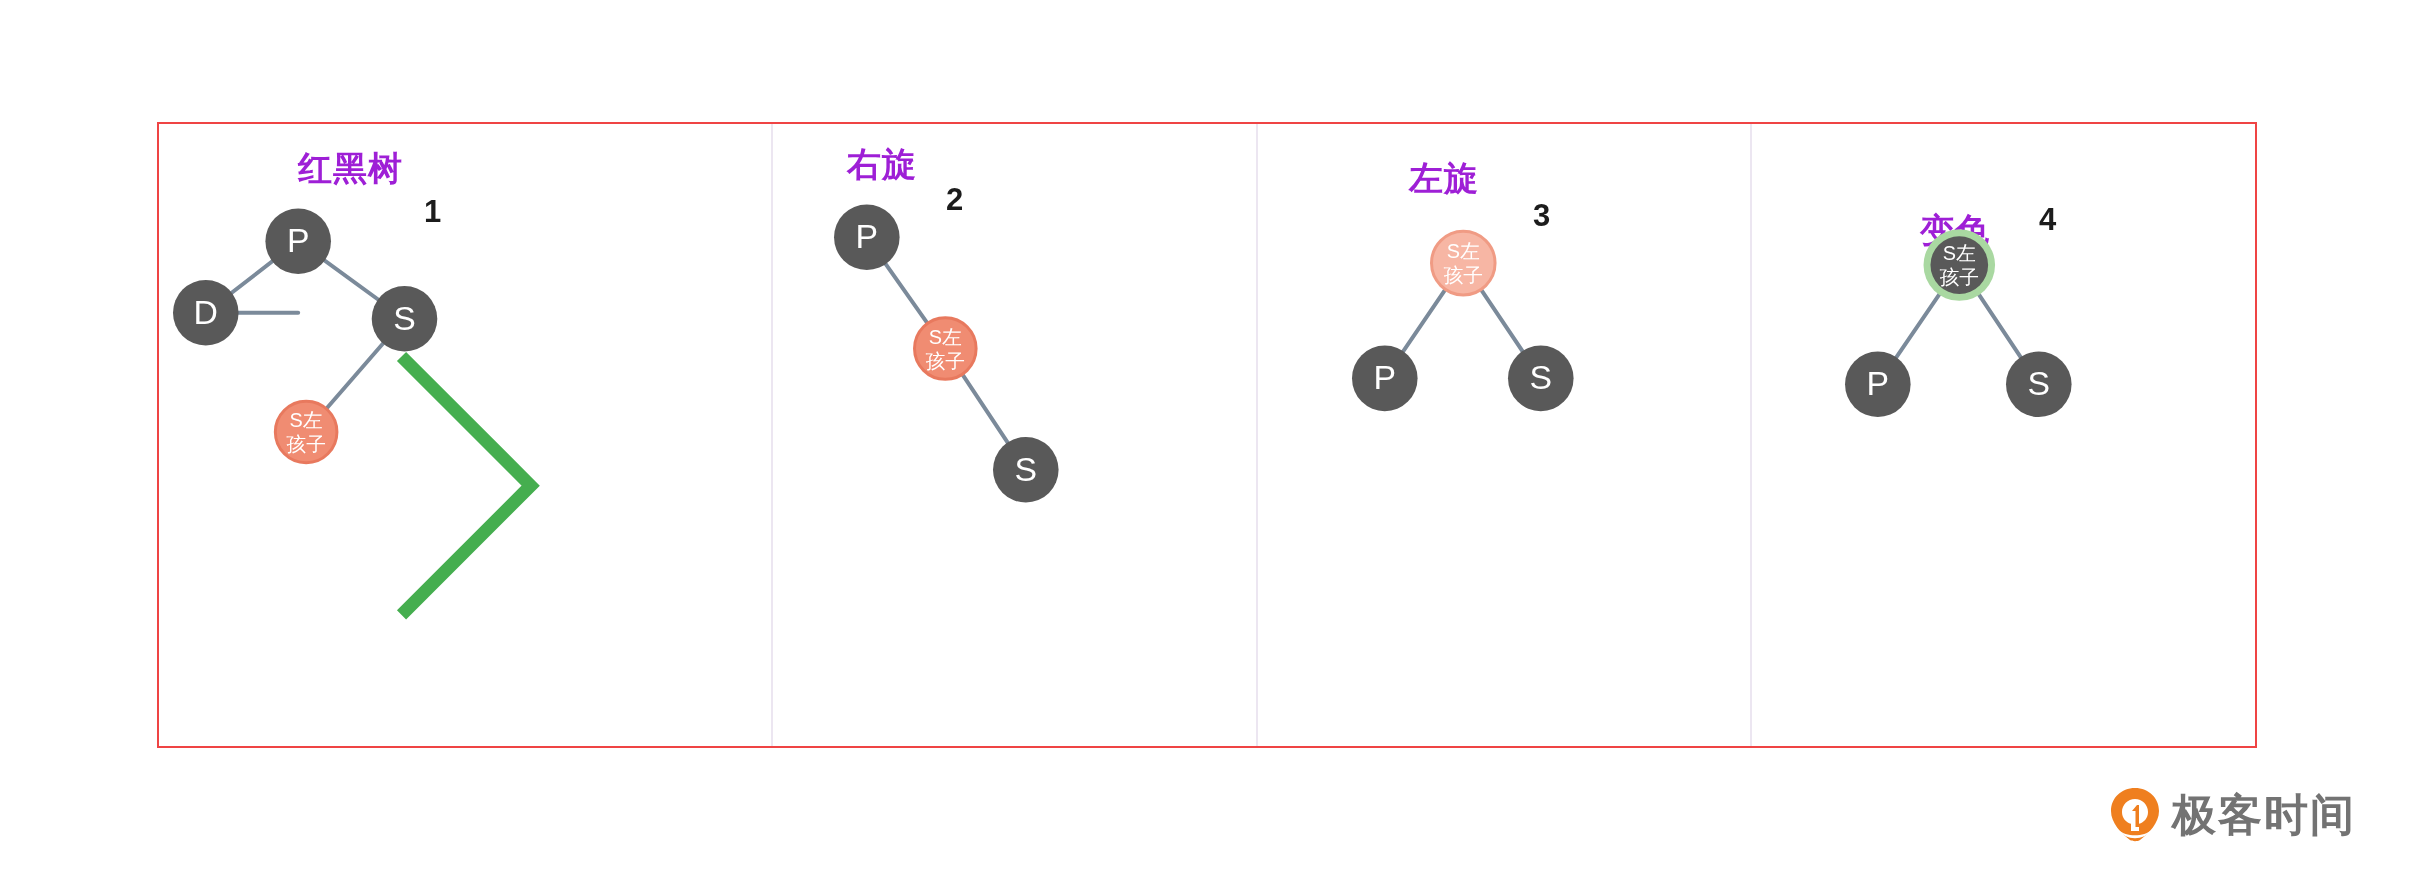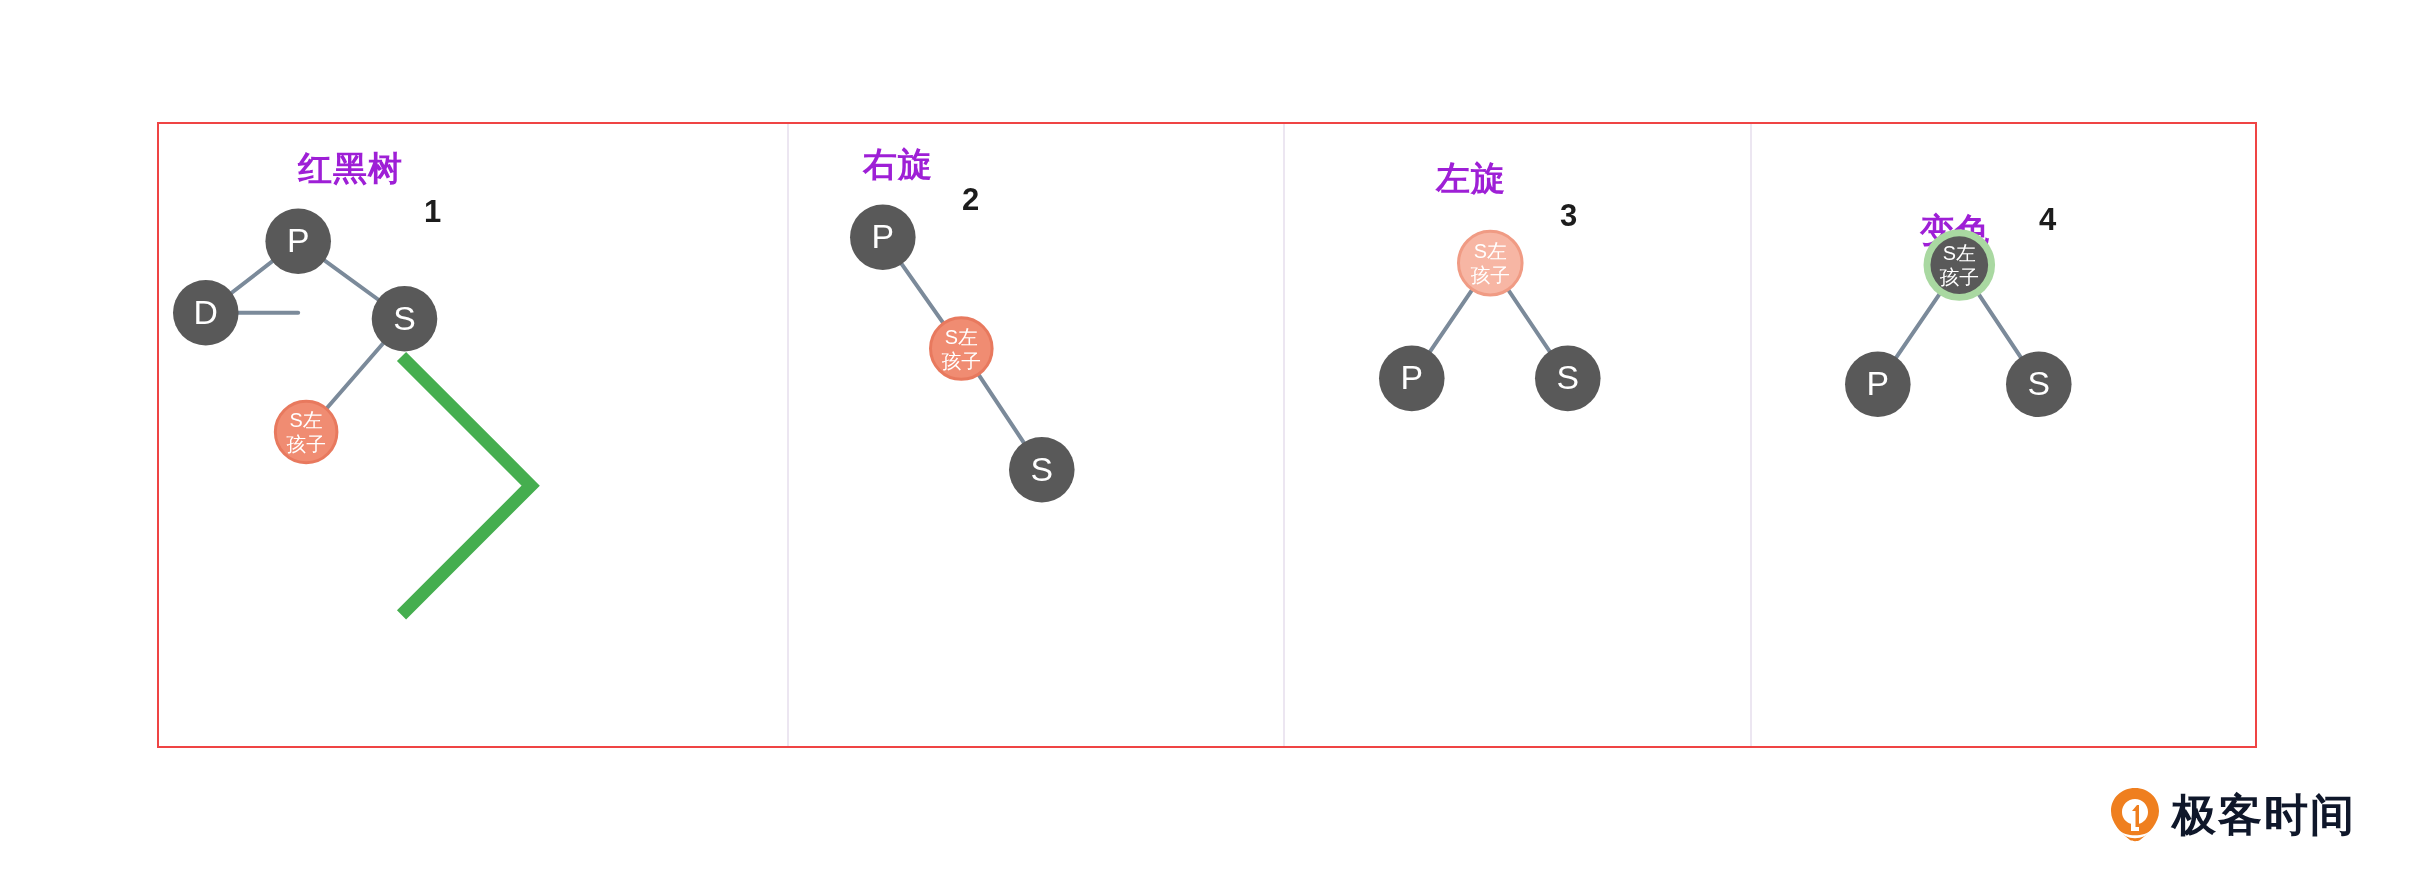--- a/index.html
+++ b/index.html
@@ -36,22 +36,22 @@
   }
   .panel {
     position: absolute;
     top: 0;
     height: 100%;
     box-sizing: border-box;
   }
   .panel + .panel { border-left: 2px solid #ece6f1; }
 
   .panel-1 { left: 0px;    width: 648px; }
-  .panel-2 { left: 628px;  width: 443px; }
-  .panel-3 { left: 1124px; width: 500px; padding-left: 48px; }
+  .panel-2 { left: 612px;  width: 443px; }
+  .panel-3 { left: 1097px; width: 500px; padding-left: 48px; }
   .panel-4 { left: 1591px; width: 509px; }
 
   
   .panel-title {
     position: absolute;
     color: #9e1fd6;
     font-weight: bold;
     font-size: 34px;
     letter-spacing: 1px;
     white-space: nowrap;
@@ -109,21 +109,21 @@
     display: flex;
     align-items: center;
     gap: 12px;
   }
   .brand-mark {
     width: 50px;
     height: 56px;
     flex: 0 0 auto;
   }
   .brand-text {
-    color: #0f172a;
+    color: #737373;
     font-size: 44px;
     font-weight: bold;
     letter-spacing: 2px;
     line-height: 1;
     white-space: nowrap;
   }
 </style>
 </head>
 <body>
 

